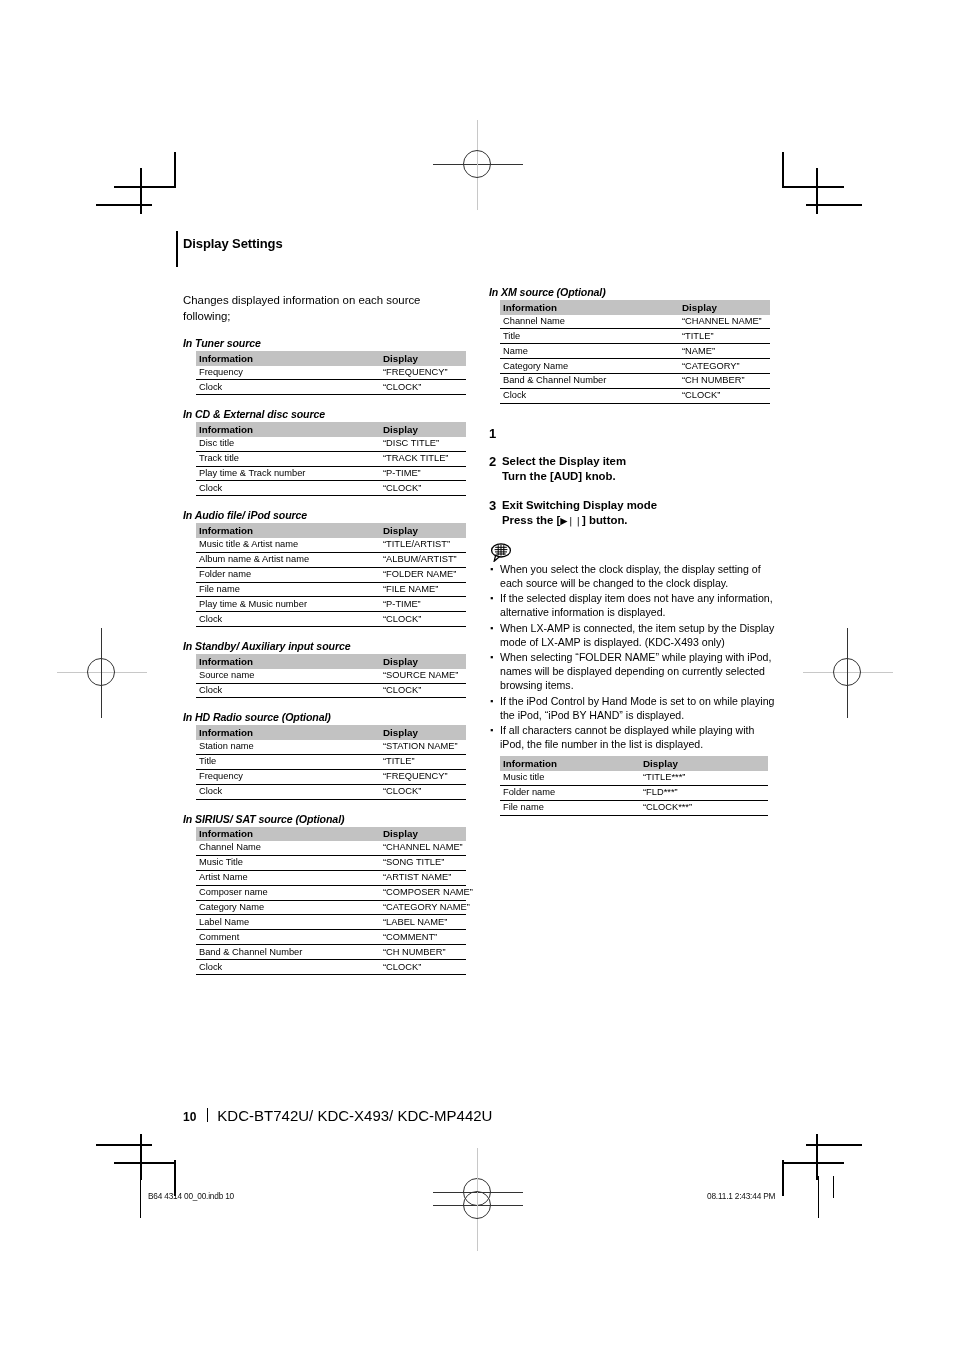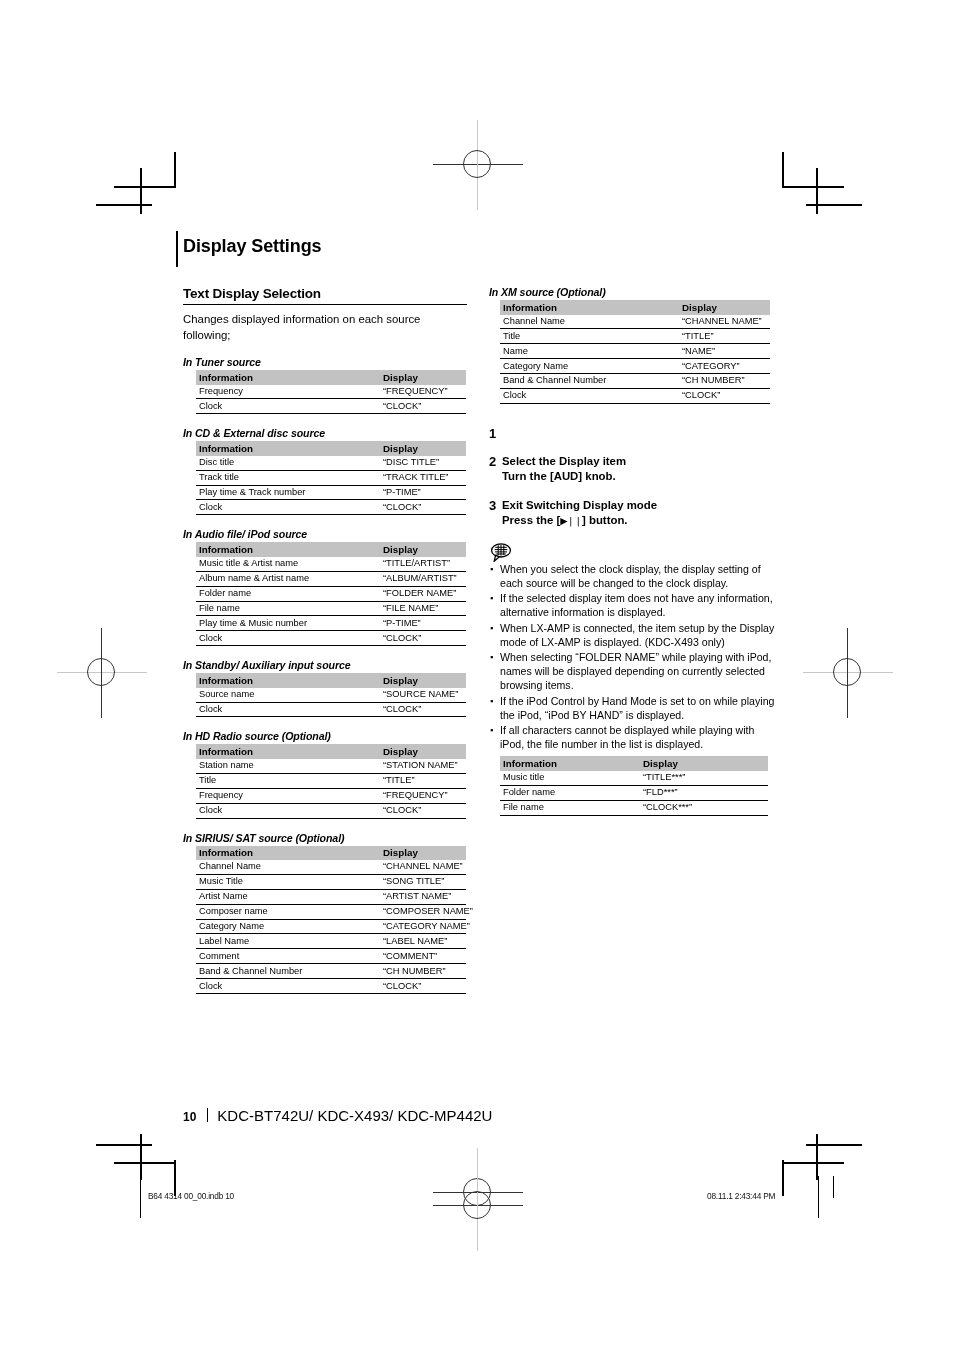--- a/index.html
+++ b/index.html
@@ -40,21 +40,21 @@
   
   .page {
     position: absolute;
     left: 0; top: 0;
     width: 954px; height: 1350px;
   }
 
   .chapter-title {
     position: absolute;
     left: 183px; top: 236px;
-    font-size: 18px;
+    font-size: 13px;
     font-weight: bold;
     letter-spacing: -0.1px;
   }
   .chapter-bar {
     position: absolute;
     left: 176px; top: 231px;
     width: 2px; height: 36px;
     background: #000;
   }
 
@@ -262,21 +262,20 @@
   </div>
 </div>
 
 <div class="page">
 
   <div class="chapter-bar"></div>
   <div class="chapter-title">Display Settings</div>
 
   <div class="col-left">
 
-    <div class="sect-head">Text Display Selection</div>
     <p class="intro">Changes displayed information on each source following;</p>
 
     <div class="tbl-label">In Tuner source</div>
     <table class="dtbl t-left">
       <colgroup>
           <col class="c-info">
           <col class="c-disp">
         </colgroup>
       <thead>
           <tr>

